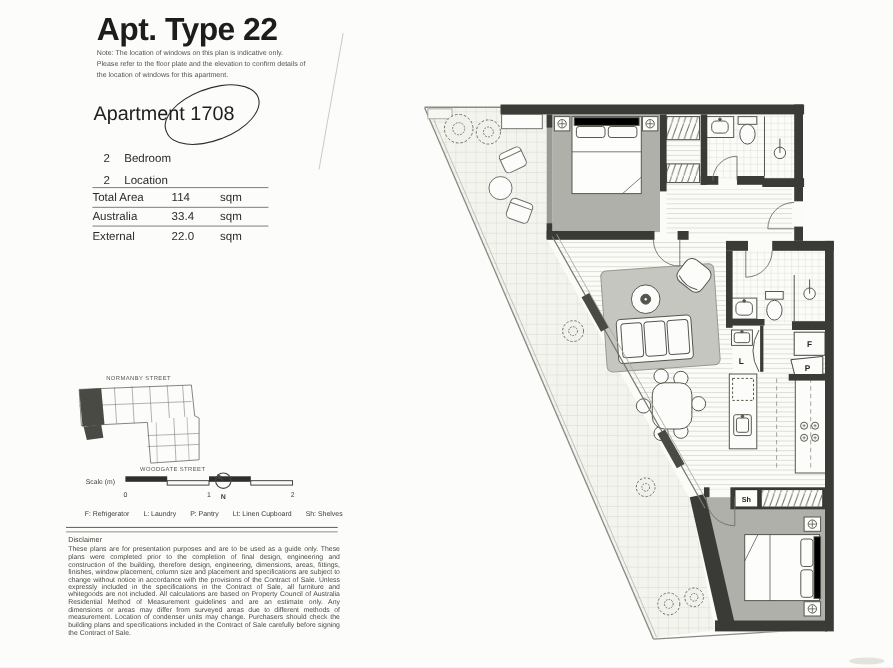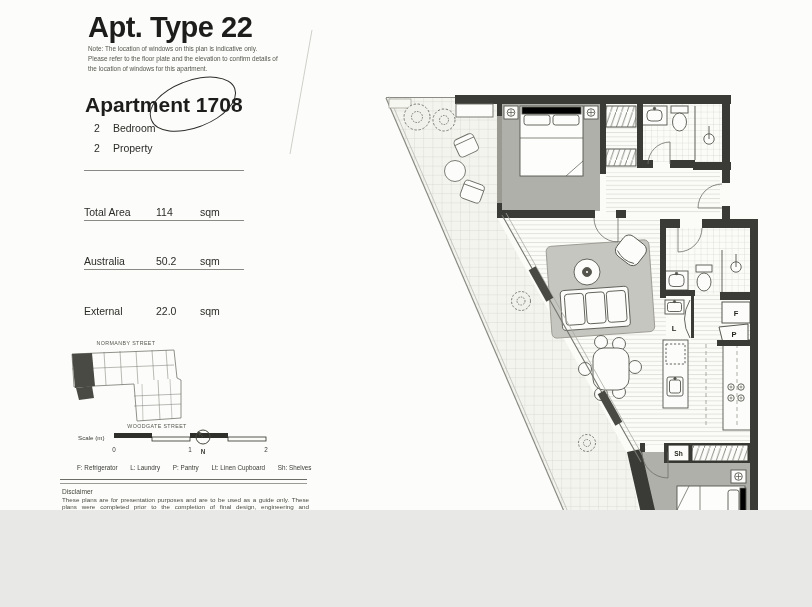--- a/index.html
+++ b/index.html
@@ -1,27 +1,27 @@
 <!DOCTYPE html>
 <html><head>
 <meta charset="utf-8">
 <style>
   html,body{margin:0;padding:0;background:#e8e8e6;}
-  .page{position:relative;width:812px;height:510px;background:#fcfcfa;overflow:hidden;
+  .page{position:relative;width:812px;height:607px;background:#fcfcfa;overflow:hidden;
         font-family:"Liberation Sans",sans-serif;color:#2b2b28;}
   .abs{position:absolute;}
   .title{font-size:29px;font-weight:bold;letter-spacing:-0.5px;color:#1d1d1b;}
   .note{font-size:6.4px;line-height:1.55;color:#55554f;width:190px;}
-  .apt-line{font-size:21px;font-weight:bold;color:#1d1d1b;white-space:nowrap;}
+  .apt-line{font-size:18px;font-weight:normal;color:#1d1d1b;white-space:nowrap;}
   .circle-annot{width:88px;height:46px;border:1.6px solid #2c2c29;border-radius:48% 52% 50% 50%;
         transform:rotate(-21deg);background:transparent;}
   .room-row{font-size:10.5px;color:#2b2b28;margin-bottom:8px;}
   .room-row .cnt{display:inline-block;width:16px;}
   .area-table{width:160px;font-size:10.5px;border-top:1px solid #8a8a84;}
-  .area-row{display:flex;padding:2.5px 0 2px 0;border-bottom:1px solid #8a8a84;margin-top:32px;}
+  .area-row{display:flex;padding:2.5px 0 2px 0;border-bottom:1px solid #8a8a84;}
   .area-row:last-child{border-bottom:none;}
   .area-row .lbl{width:72px;}
   .area-row .val{width:38px;padding-right:6px;}
   .legend{width:250px;font-size:6.3px;color:#3a3a36;white-space:nowrap;}
   .legend span{margin-right:11px;}
   .divider{width:247px;height:3px;border-top:1.2px solid #6d6d67;border-bottom:0.8px solid #9b9b95;}
   .disc-head{font-size:6.6px;color:#46463f;margin-bottom:2px;}
   .disc-body{font-size:6.25px;line-height:1.1;color:#4a4a44;width:247px;text-align:justify;}
   svg text{font-family:"Liberation Sans",sans-serif;}
   .street{font-size:5.3px;letter-spacing:0.4px;fill:#55554f;}
@@ -42,40 +42,40 @@
   <svg class="abs" style="left:270px;top:28px" width="50" height="130">
     <line x1="42" y1="2" x2="20" y2="126" stroke="#c3c3bd" stroke-width="0.8"></line>
   </svg>
 
   <div class="abs apt-line" style="left:85px;top:93px">
     <span>Apartment</span>
     <span>1708</span>
   </div>
   <div class="abs circle-annot" style="left:148px;top:80px"></div>
 
-  <div class="abs" style="left:94px;top:122px">
+  <div class="abs" style="left:94px;top:138px">
     <div class="room-row">
       <span class="cnt">2</span>
       <span>Bedroom</span>
     </div>
     <div class="room-row">
       <span class="cnt">2</span>
-      <span>Property</span>
+      <span>Location</span>
     </div>
   </div>
 
   <div class="abs area-table" style="left:84px;top:170px">
     <div class="area-row">
       <span class="lbl">Total Area</span>
       <span class="val">114</span>
       <span class="unit">sqm</span>
     </div>
     <div class="area-row">
       <span class="lbl">Australia</span>
-      <span class="val">50.2</span>
+      <span class="val">33.4</span>
       <span class="unit">sqm</span>
     </div>
     <div class="area-row">
       <span class="lbl">External</span>
       <span class="val">22.0</span>
       <span class="unit">sqm</span>
     </div>
   </div>
 
   <svg class="abs" style="left:62px;top:336px" width="130" height="94">

